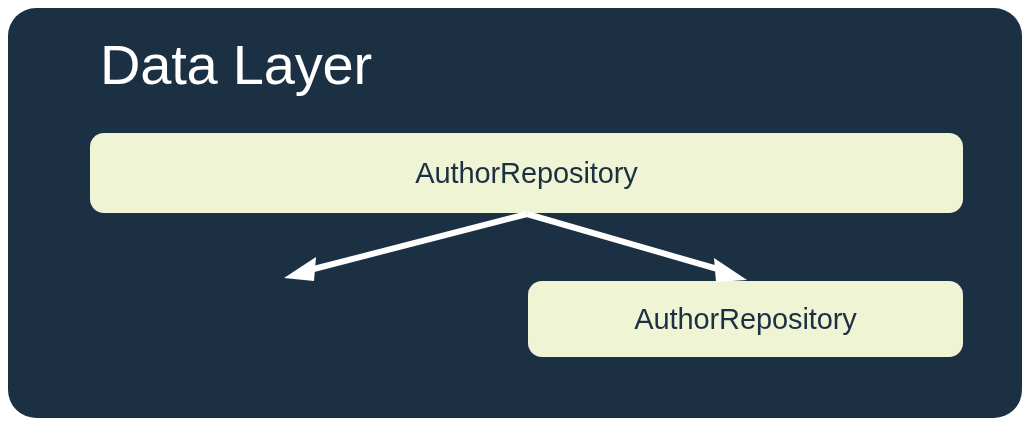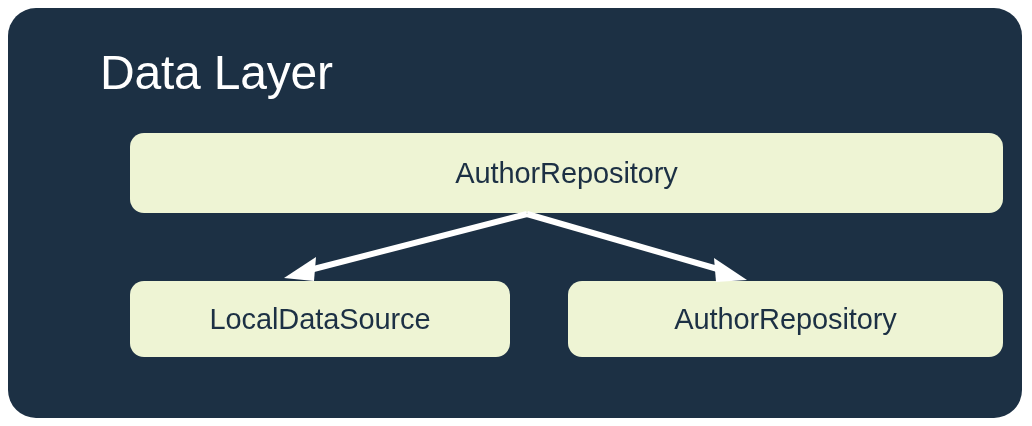--- a/index.html
+++ b/index.html
@@ -31,39 +31,38 @@
     height: 410px;
     background: #1c3044;
     border-radius: 28px;
     box-sizing: border-box;
   }
 
   
   .layer-title {
     position: absolute;
     left: 92px;
-    top: 36px;
-    font-size: 48px;
+    top: 28px;
+    font-size: 56px;
     line-height: 58px;
     font-weight: 400;
     color: #ffffff;
     letter-spacing: -0.2px;
     white-space: nowrap;
   }
 
   
   .node-box {
     position: absolute;
     background: #eef4d4;
     border-radius: 14px;
     display: flex;
     align-items: center;
     justify-content: center;
     box-sizing: border-box;
-    margin-left: 40px;
   }
   .node-label {
     font-size: 29px;
     line-height: 34px;
     font-weight: 400;
     color: #1c3044;
     letter-spacing: -0.1px;
     white-space: nowrap;
   }
 
@@ -103,23 +102,20 @@
 
   <div class="layer-container">
 
     <div class="layer-title">Data Layer</div>
   </div>
 
   <div class="node-box" id="node-repository">
     <span class="node-label">AuthorRepository</span>
   </div>
 
-  <div class="node-box" id="node-local">
-    <span class="node-label">LocalDataSource</span>
-  </div>
 
   <div class="node-box" id="node-network">
     <span class="node-label">AuthorRepository</span>
   </div>
 
   <svg class="arrow-layer" viewBox="0 0 1032 426" width="1032" height="426">
 
     <g>
       <line x1="527" y1="214" x2="302" y2="272" stroke="#ffffff" stroke-width="6" stroke-linecap="butt"></line>
       <polygon points="284,278 316,257 314,281" fill="#ffffff"></polygon>

